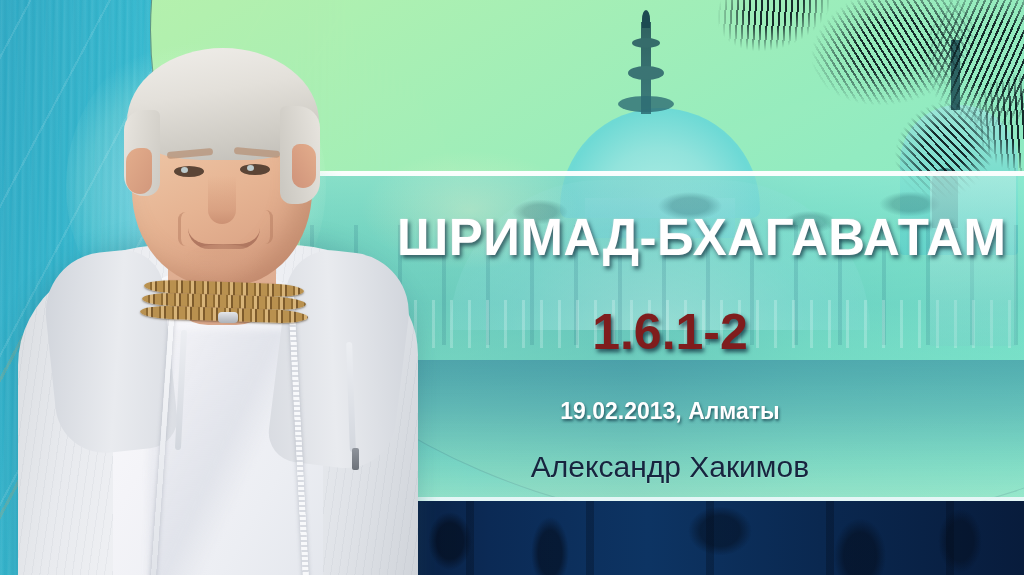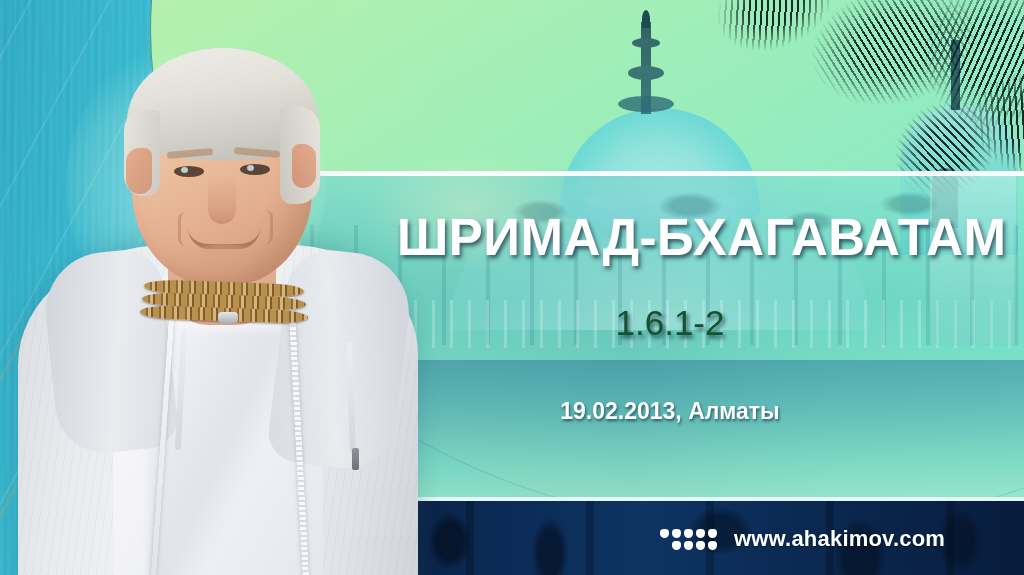--- a/index.html
+++ b/index.html
@@ -455,22 +455,22 @@
   .title{
     position:absolute;left:397px;top:208px;
     font-size:51px;font-weight:700;letter-spacing:.5px;
     color:#ffffff;
     text-shadow:2px 3px 4px rgba(10,40,55,.72), 0 0 2px rgba(255,255,255,.7);
     white-space:nowrap;
   }
   .verse{
     position:absolute;left:0;right:0;top:303px;
     text-align:center;
-    font-size:35px;font-weight:400;
-    color:#14532d;
+    font-size:50px;font-weight:700;
+    color:#7f1d1d;
     text-shadow:2px 3px 4px rgba(8,35,52,.75);
     padding-left:316px;
   }
   .date{
     position:absolute;left:0;right:0;top:398px;
     text-align:center;
     font-size:23px;font-weight:700;
     color:#ffffff;
     text-shadow:1px 2px 3px rgba(10,45,60,.7);
     padding-left:316px;
@@ -595,30 +595,16 @@
       <div class="bead-clasp"></div>
     </div>
   </div>
 
   <div class="title">ШРИМАД-БХАГАВАТАМ</div>
 
   <div class="verse">1.6.1-2</div>
 
   <div class="date">19.02.2013, Алматы</div>
 
-
-  <div class="site-row">
-    <span class="site-logo">
-      <i></i>
-      <i></i>
-      <i></i>
-      <i></i>
-      <i></i>
-      <i class="blank"></i>
-      <i></i>
-      <i></i>
-      <i></i>
-      <i></i>
-    </span>
-    <span class="site-url">www.ahakimov.com</span>
-  </div>
+  <div class="speaker">Александр Хакимов</div>
+
 
 </div>
 
 </body></html>

